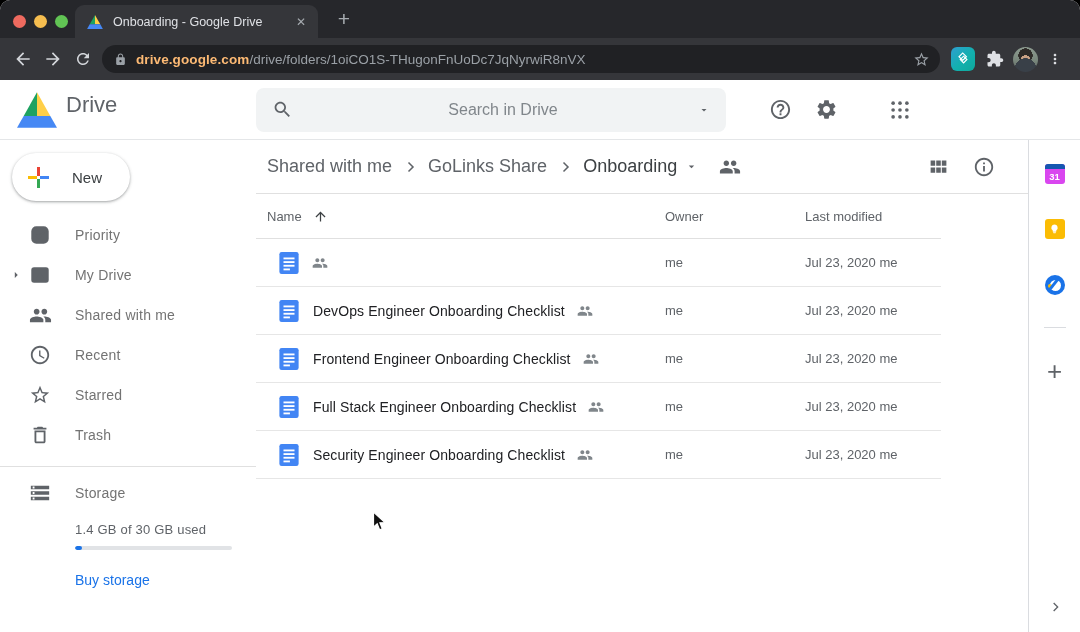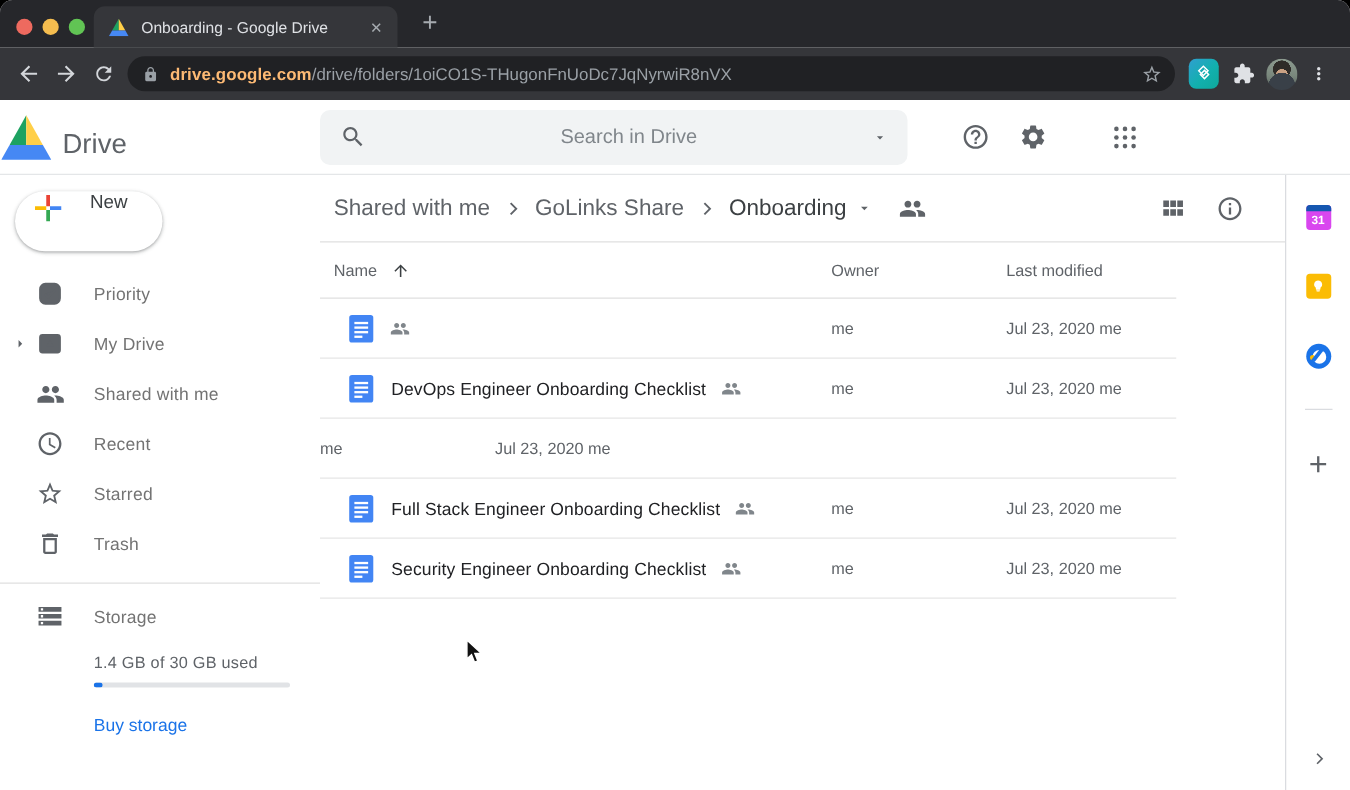--- a/index.html
+++ b/index.html
@@ -30,38 +30,38 @@
   .tool-right { flex:none; width:30px; height:30px; display:flex; align-items:center; justify-content:center; }
   .avatar-sm { width:25px; height:25px; border-radius:50%; }
   .avatar-photo { background:
       radial-gradient(circle at 50% 88%, #394048 0 42%, transparent 43%),
       radial-gradient(circle at 50% 52%, #c9a184 0 26%, transparent 27%),
       radial-gradient(circle at 50% 34%, #2e2b28 0 34%, transparent 35%),
       linear-gradient(180deg,#8d9b90 0%,#79877c 55%,#565d5c 100%); }
 
   
   .app-header { height:60px; background:#fff; border-bottom:1px solid #e4e6e8; display:flex; align-items:center; }
-  .brand { width:256px; flex:none; display:flex; align-items:flex-end; padding-left:1px; }
+  .brand { width:256px; flex:none; display:flex; align-items:flex-start; padding-left:17px; }
   .brand-name { font-size:22px; color:#5f6368; margin-left:9px; }
   .searchbar { flex:none; width:470px; height:44px; background:#f1f3f4; border-radius:8px; display:flex; align-items:center; padding:0 16px;text-align:center; }
   .searchbar svg { flex:none; }
   .search-ph { color:#80868b; font-size:16px; margin-left:15px; flex:1; }
   .hdr-ic { width:24px; height:24px; display:flex; align-items:center; justify-content:center; flex:none; }
   .hdr-ic svg { fill:#5f6368; }
   .ic-help { margin-left:42px; } .ic-gear { margin-left:22px; } .ic-apps { margin-left:50px; }
   .gsuite { margin-left:31px; height:40px; width:140px; border:1px solid #dadce0; border-radius:10px; display:flex; align-items:center; padding:2px 3px 2px 13px; }
   .gsuite-label { font-size:21px; color:#5f6368; font-weight:bold; letter-spacing:.2px; flex:1; }
   .avatar-lg { width:33px; height:33px; border-radius:50%; flex:none; }
 
   
   .app-body { display:flex; height:492px; }
 
   
   .sidebar { width:256px; flex:none; padding-top:13px; }
-  .new-btn { margin-left:12px; width:118px; height:48px; border-radius:24px; background:#fff; display:flex; align-items:flex-start; padding-left:13px;
+  .new-btn { margin-left:12px; width:118px; height:48px; border-radius:24px; background:#fff; display:flex; align-items:center; padding-left:13px;
              box-shadow:0 1px 2px 0 rgba(60,64,67,.30), 0 1px 3px 1px rgba(60,64,67,.15); }
   .new-btn-label { font-size:15px; color:#3c4043; font-weight:500; margin-left:20px; }
   .nav { margin-top:14px; }
   .nav-item { height:40px; display:flex; align-items:center; padding-left:8px; }
   .nav-arrow { width:16px; display:flex; justify-content:center; }
   .nav-arrow svg { fill:#5f6368; }
   .nav-ico { width:24px; height:24px; margin-left:4px; display:flex; align-items:center; justify-content:center; }
   .nav-ico svg { fill:#5f6368; }
   .nav-label { margin-left:23px; font-size:14px; color:#737373; font-weight:500; letter-spacing:.2px; }
   .side-divider { border-top:1px solid #e0e0e0; margin-top:11px; }
@@ -415,20 +415,35 @@
                 <svg width="16" height="16" viewBox="0 0 24 24">
                   <path d="M16 11c1.66 0 2.99-1.34 2.99-3S17.66 5 16 5s-3 1.34-3 3 1.34 3 3 3zm-8 0c1.66 0 2.99-1.34 2.99-3S9.66 5 8 5 5 6.34 5 8s1.34 3 3 3zm0 2c-2.33 0-7 1.17-7 3.5V19h14v-2.5c0-2.33-4.67-3.5-7-3.5zm8 0c-.29 0-.62.02-.97.05 1.16.84 1.97 1.97 1.97 3.45V19h6v-2.5c0-2.33-4.67-3.5-7-3.5z"></path>
                 </svg>
               </span>
           </div>
           <div class="fcell-owner">me</div>
           <div class="fcell-mod">Jul 23, 2020 me</div>
         </div>
 
         <div class="frow">
+          <div class="fcell-name">
+            <svg width="22" height="24" viewBox="0 0 24 26">
+                <rect x="1.5" y="1" width="21" height="24" rx="2.5" fill="#4285f4"></rect>
+                <rect x="6" y="7" width="12" height="2" fill="#fff"></rect>
+                <rect x="6" y="11" width="12" height="2" fill="#fff"></rect>
+                <rect x="6" y="15" width="12" height="2" fill="#fff"></rect>
+                <rect x="6" y="19" width="7" height="2" fill="#fff"></rect>
+              </svg>
+            <span class="fname">Frontend Engineer Onboarding Checklist</span>
+            <span class="fshared">
+                <svg width="16" height="16" viewBox="0 0 24 24">
+                  <path d="M16 11c1.66 0 2.99-1.34 2.99-3S17.66 5 16 5s-3 1.34-3 3 1.34 3 3 3zm-8 0c1.66 0 2.99-1.34 2.99-3S9.66 5 8 5 5 6.34 5 8s1.34 3 3 3zm0 2c-2.33 0-7 1.17-7 3.5V19h14v-2.5c0-2.33-4.67-3.5-7-3.5zm8 0c-.29 0-.62.02-.97.05 1.16.84 1.97 1.97 1.97 3.45V19h6v-2.5c0-2.33-4.67-3.5-7-3.5z"></path>
+                </svg>
+              </span>
+          </div>
           <div class="fcell-owner">me</div>
           <div class="fcell-mod">Jul 23, 2020 me</div>
         </div>
 
         <div class="frow">
           <div class="fcell-name">
             <svg width="22" height="24" viewBox="0 0 24 26">
                 <rect x="1.5" y="1" width="21" height="24" rx="2.5" fill="#4285f4"></rect>
                 <rect x="6" y="7" width="12" height="2" fill="#fff"></rect>
                 <rect x="6" y="11" width="12" height="2" fill="#fff"></rect>

